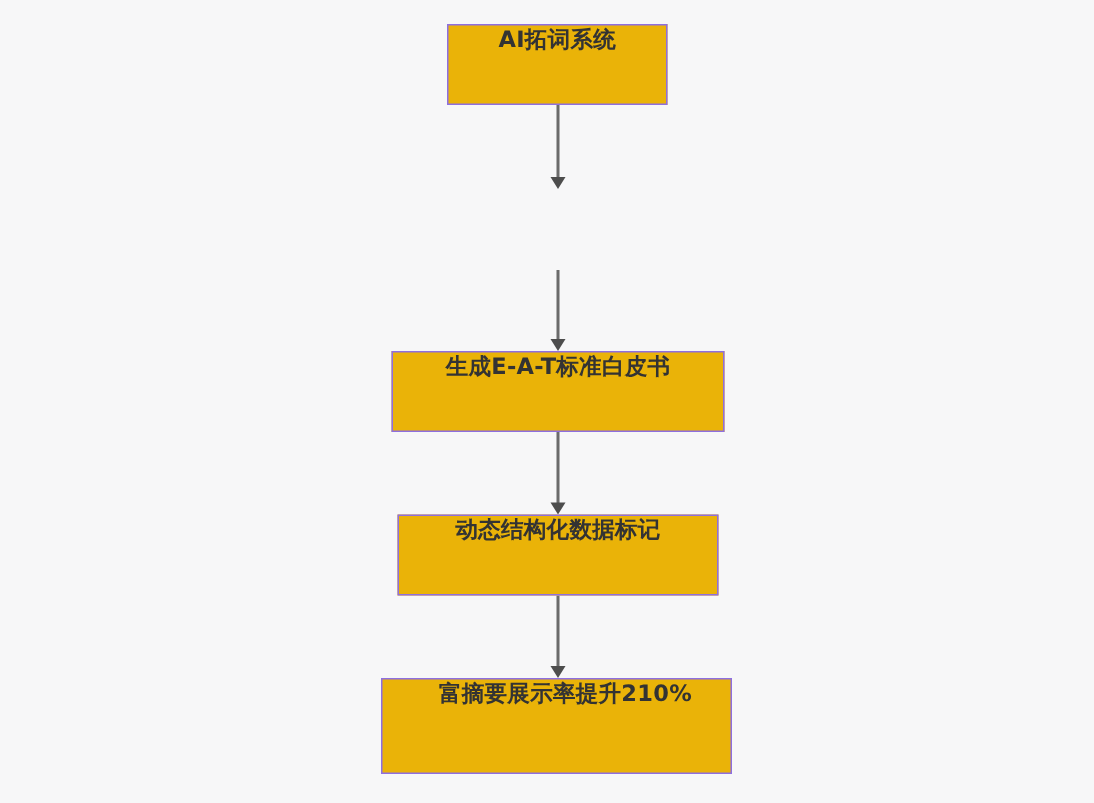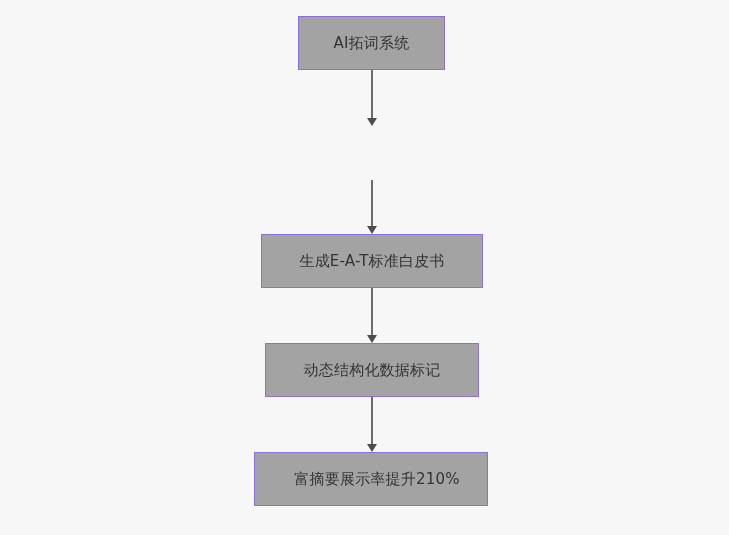--- a/index.html
+++ b/index.html
@@ -15,26 +15,26 @@
     overflow: hidden;
   }
   #flow-canvas {
     position: relative;
     width: 729px;
     height: 535px;
   }
   .node {
     position: absolute;
     box-sizing: border-box;
-    background: #a3a3a3;
+    background: #eab308;
     border: 1.4px solid #8e6fe0;
     display: flex;
-    align-items: center;
     justify-content: center;
     z-index: 2;
+    font-weight: bold;
   }
   .node-label {
     color: #333333;
     font-size: 15px;
     line-height: 1.2;
     letter-spacing: 0.2px;
     white-space: nowrap;
     text-align: center;
   }
   .edge {
@@ -80,16 +80,16 @@
     </div>
     <div class="node" style="left: 298px; top: 16px; width: 147px; height: 54px;">
       <span class="node-label">AI拓词系统</span>
     </div>
     <div class="node" style="left: 261px; top: 234px; width: 222px; height: 54px;">
       <span class="node-label">生成E-A-T标准白皮书</span>
     </div>
     <div class="node" style="left: 265px; top: 343px; width: 214px; height: 54px;">
       <span class="node-label">动态结构化数据标记</span>
     </div>
-    <div class="node" style="left: 254px; top: 452px; width: 234px; height: 54px; padding-left: 12px;">
+    <div class="node" style="left: 254px; top: 452px; width: 234px; height: 64px; padding-left: 12px;">
       <span class="node-label">富摘要展示率提升210%</span>
     </div>
   </div>
 
 </body></html>

